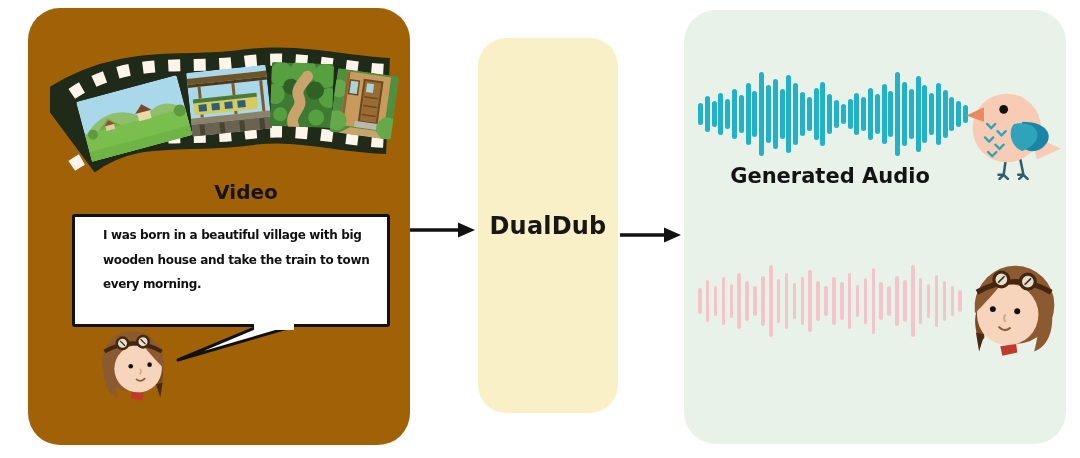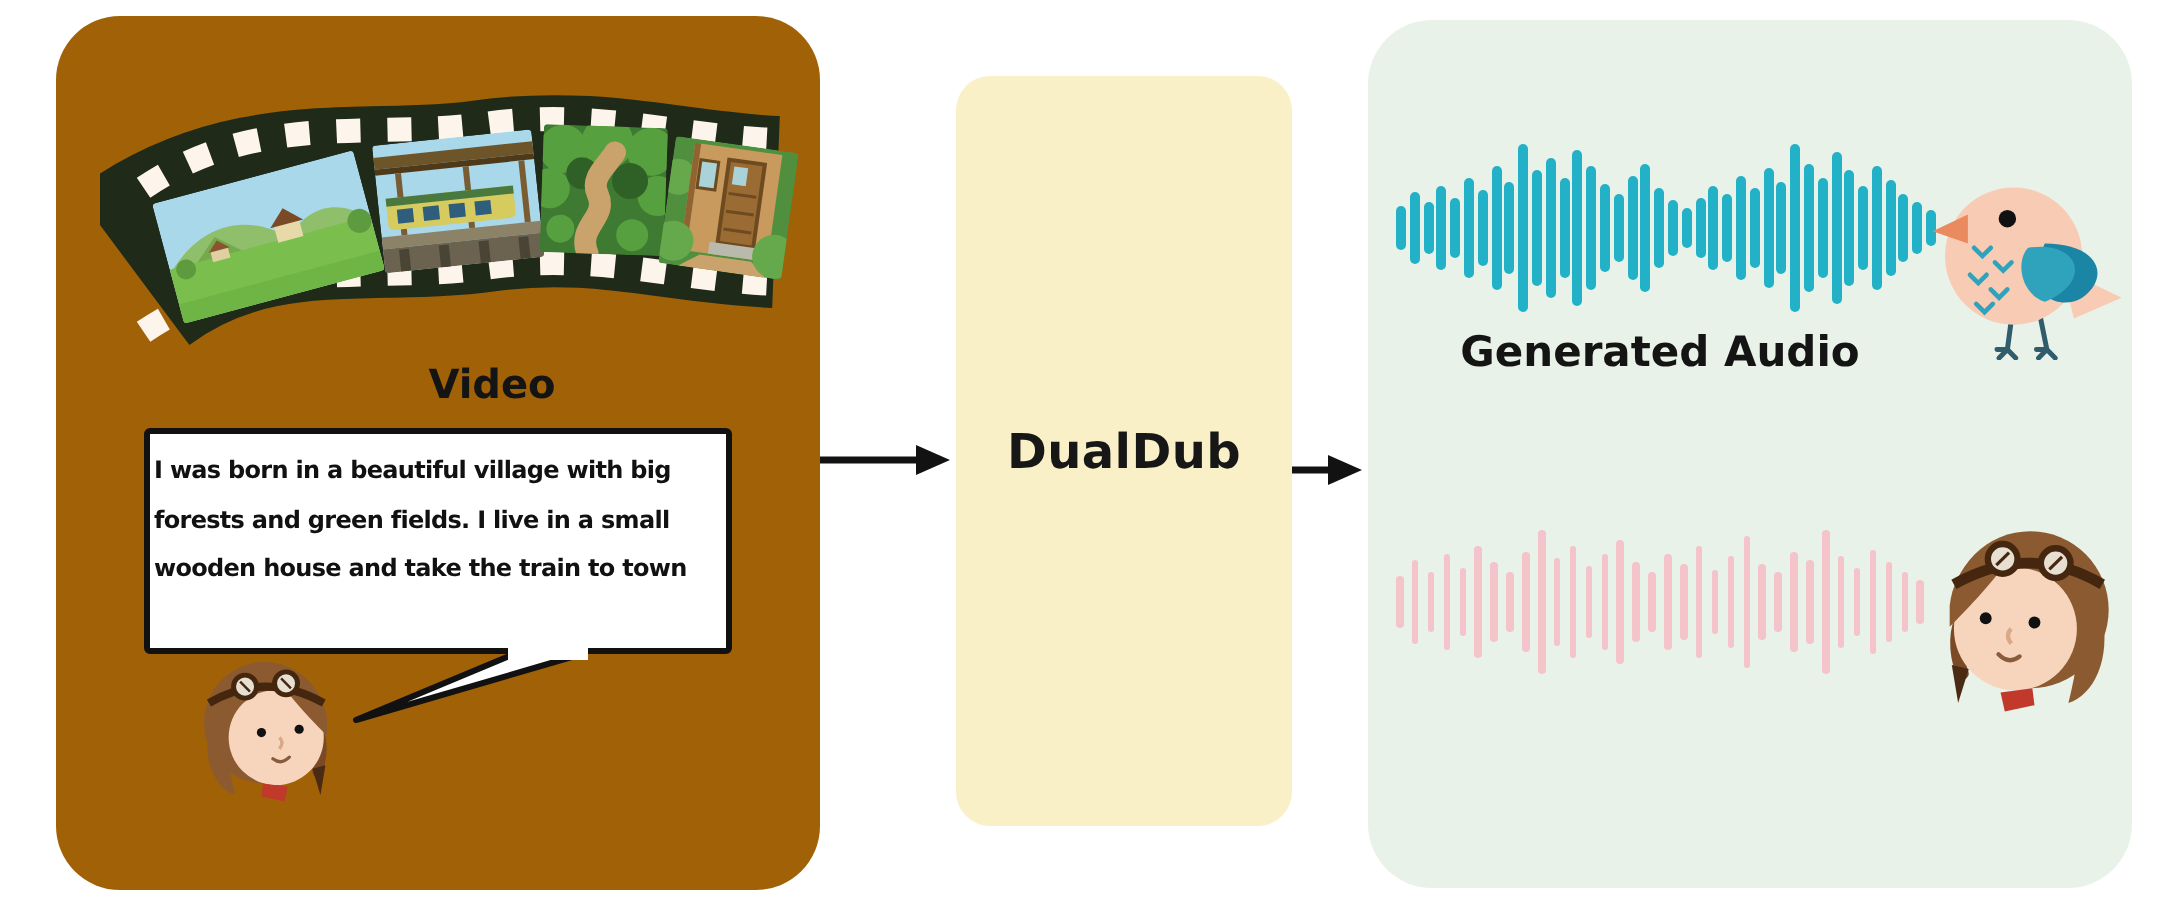--- a/index.html
+++ b/index.html
@@ -1,30 +1,30 @@
 <!DOCTYPE html>
 <html><head>
 <meta charset="utf-8">
 <style>
   html,body{margin:0;padding:0;background:#ffffff;}
   .canvas{position:relative;width:1080px;height:458px;background:#ffffff;overflow:hidden;
           font-family:"DejaVu Sans",sans-serif;}
   .panel{position:absolute;border-radius:32px;}
   .panel.left{left:28px;top:8px;width:382px;height:437px;background:#a16207;}
   .panel.right{left:684px;top:10px;width:382px;height:434px;background:#E9F2E8;}
-  .model-box{position:absolute;left:478px;top:38px;width:168px;height:375px;background:#FAF0C8;
-             border-radius:17px;display:flex;align-items:center;justify-content:center;}
+  .model-box{position:absolute;left:478px;top:38px;width:140px;height:375px;background:#FAF0C8;
+             border-radius:28px;display:flex;align-items:center;justify-content:center;}
   .model-box span{font-size:24px;font-weight:700;color:#171717;letter-spacing:0.2px;}
   .caption{position:absolute;font-weight:700;color:#141414;text-align:center;}
   .caption.video{left:118px;top:172px;width:200px;font-size:20px;}
   .caption.narrator{left:120px;top:390px;width:190px;font-size:20px;}
   .caption.gen-audio{left:700px;top:164px;width:260px;font-size:21px;}
   .caption.gen-speech{left:698px;top:353px;width:260px;font-size:21px;}
-  .bubble{position:absolute;left:72px;top:214px;width:294px;height:113px;background:#ffffff;
-          border:3px solid #111;border-radius:3px;box-sizing:border-box;padding:6px 2px;}
+  .bubble{position:absolute;left:72px;top:214px;width:318px;height:113px;background:#ffffff;
+          border:3px solid #111;border-radius:3px;box-sizing:border-box;padding:6px 28px;}
   .bubble .line{font-size:12px;font-weight:700;color:#111;line-height:24.5px;white-space:nowrap;
                 letter-spacing:-0.35px;}
   .abs{position:absolute;}
   .wave{position:absolute;display:flex;align-items:center;}
   .wave .bar{flex:0 0 auto;border-radius:99px;}
 </style>
 </head>
 <body>
 
 <div class="canvas">
@@ -117,22 +117,22 @@
         <path d="M10,64 L54,64 L46,57 L20,57 Z" fill="#C9A36B"></path>
         <circle cx="6" cy="52" r="10" fill="#66A94C"></circle>
           <circle cx="57" cy="53" r="11" fill="#66A94C"></circle>
       </g>
     </svg>
 
     <div class="caption video">Video</div>
 
     <div class="bubble" style="left:44px;top:206px;">
       <div class="line">I was born in a beautiful village with big</div>
-      <div class="line">forests and green fields. I live in a small</div>
       <div class="line">wooden house and take the train to town</div>
+      <div class="line">every morning.</div>
     </div>
 
     <svg class="abs" style="left:122px;top:314px;" width="170" height="42" viewBox="0 0 170 42">
       <path d="M141,5 L28,38 L107,5 Z" fill="#ffffff" stroke="none"></path>
       <path d="M141,5 L28,38 L107,5" fill="none" stroke="#111" stroke-width="3" stroke-linejoin="round"></path>
       <rect x="104" y="0" width="40" height="8" fill="#ffffff"></rect>
     </svg>
 
     <svg class="abs" style="left:65px;top:314px;" width="82" height="82" viewBox="0 0 100 100">
       <g>

